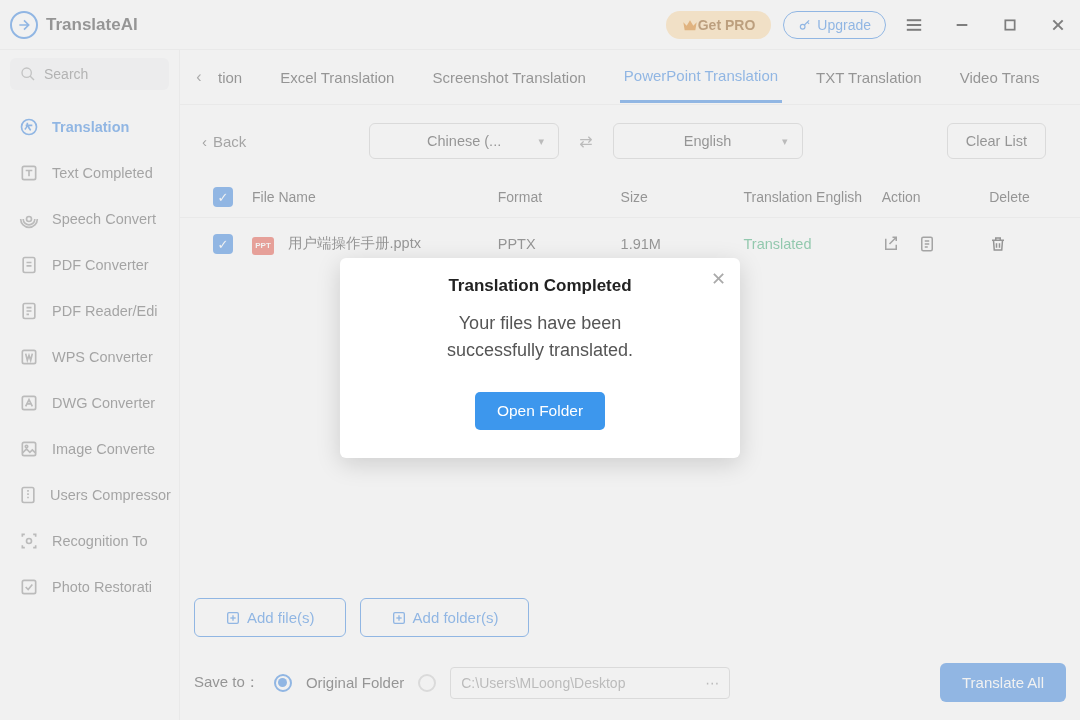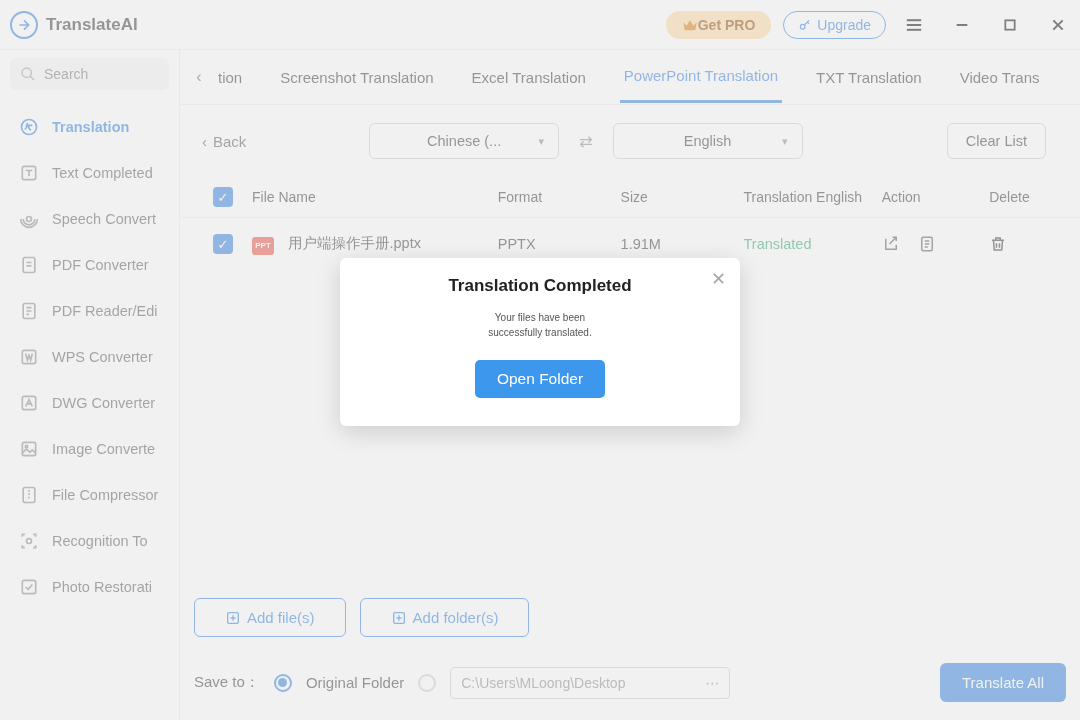--- a/index.html
+++ b/index.html
@@ -55,21 +55,21 @@
 .saveto-row { display: flex; align-items: center; gap: 14px; font-size: 15px; color: #333; }
 .radio { width: 18px; height: 18px; border: 2px solid #ccc; border-radius: 50%; display: inline-flex; align-items: center; justify-content: center; cursor: pointer; }
 .radio.selected { border-color: #2a7de1; }
 .radio.selected::after { content: ""; width: 9px; height: 9px; background: #2a7de1; border-radius: 50%; }
 .path-box { border: 1px solid #ccc; border-radius: 4px; padding: 7px 10px; color: #888; font-size: 14px; width: 280px; display: flex; align-items: center; justify-content: space-between; }
 .translate-all-btn { margin-left: auto; background: #2a7de1; color: #fff; border-radius: 6px; padding: 11px 22px; font-size: 15px; cursor: pointer; }
 .modal-overlay { position: absolute; inset: 0; background: rgba(230,230,230,0.55); display: flex; align-items: flex-start; justify-content: center; padding-top: 258px; }
 .modal { background: #fff; border-radius: 6px; width: 400px; padding: 18px 24px 28px; box-shadow: 0 6px 24px rgba(0,0,0,0.15); position: relative; text-align: center; }
 .modal-close { position: absolute; top: 10px; right: 14px; color: #aaa; font-size: 18px; cursor: pointer; }
 .modal-title { font-size: 17px; font-weight: 600; color: #222; margin-bottom: 14px; }
-.modal-text { font-size: 10px; color: #555; line-height: 1.5; margin-bottom: 20px; }
+.modal-text { font-size: 18px; color: #555; line-height: 1.5; margin-bottom: 28px; }
 .modal-btn { background: #3d97ed; color: #fff; border-radius: 5px; padding: 10px 22px; font-size: 15.5px; cursor: pointer; display: inline-block; }
 svg { display: block; }
 </style>
 </head>
 <body>
 
 <div class="titlebar">
   <div class="logo-area">
     <div class="logo-circle">
       <svg width="16" height="16" viewBox="0 0 24 24" fill="none" stroke="currentColor" stroke-width="2.5">
@@ -208,21 +208,21 @@
           </span>
         <span>Image Converte</span>
       </div>
       <div class="sidebar-item">
         <span class="sidebar-icon">
             <svg width="20" height="20" viewBox="0 0 24 24" fill="none" stroke="currentColor" stroke-width="2">
               <rect x="5" y="3" width="14" height="18" rx="2"></rect>
               <path d="M12 6v2M12 10v2M12 14v2"></path>
             </svg>
           </span>
-        <span>File Compressor</span>
+        <span>Users Compressor</span>
       </div>
       <div class="sidebar-item">
         <span class="sidebar-icon">
             <svg width="20" height="20" viewBox="0 0 24 24" fill="none" stroke="currentColor" stroke-width="2">
               <path d="M4 7V4h3M20 7V4h-3M4 17v3h3M20 17v3h-3"></path>
               <circle cx="12" cy="12" r="3"></circle>
             </svg>
           </span>
         <span>Recognition To</span>
       </div>
@@ -235,22 +235,22 @@
           </span>
         <span>Photo Restorati</span>
       </div>
     </div>
   </div>
 
   <div class="content">
     <div class="tabs-row">
       <span class="tab-scroll-arrow">‹</span>
       <div class="tab partial-left">tion</div>
+      <div class="tab">Excel Translation</div>
       <div class="tab">Screenshot Translation</div>
-      <div class="tab">Excel Translation</div>
       <div class="tab active">PowerPoint Translation</div>
       <div class="tab">TXT Translation</div>
       <div class="tab">Video Trans</div>
     </div>
 
     <div class="controls-row">
       <div class="back-btn">
         <span>‹</span>
         <span>Back</span>
       </div>

